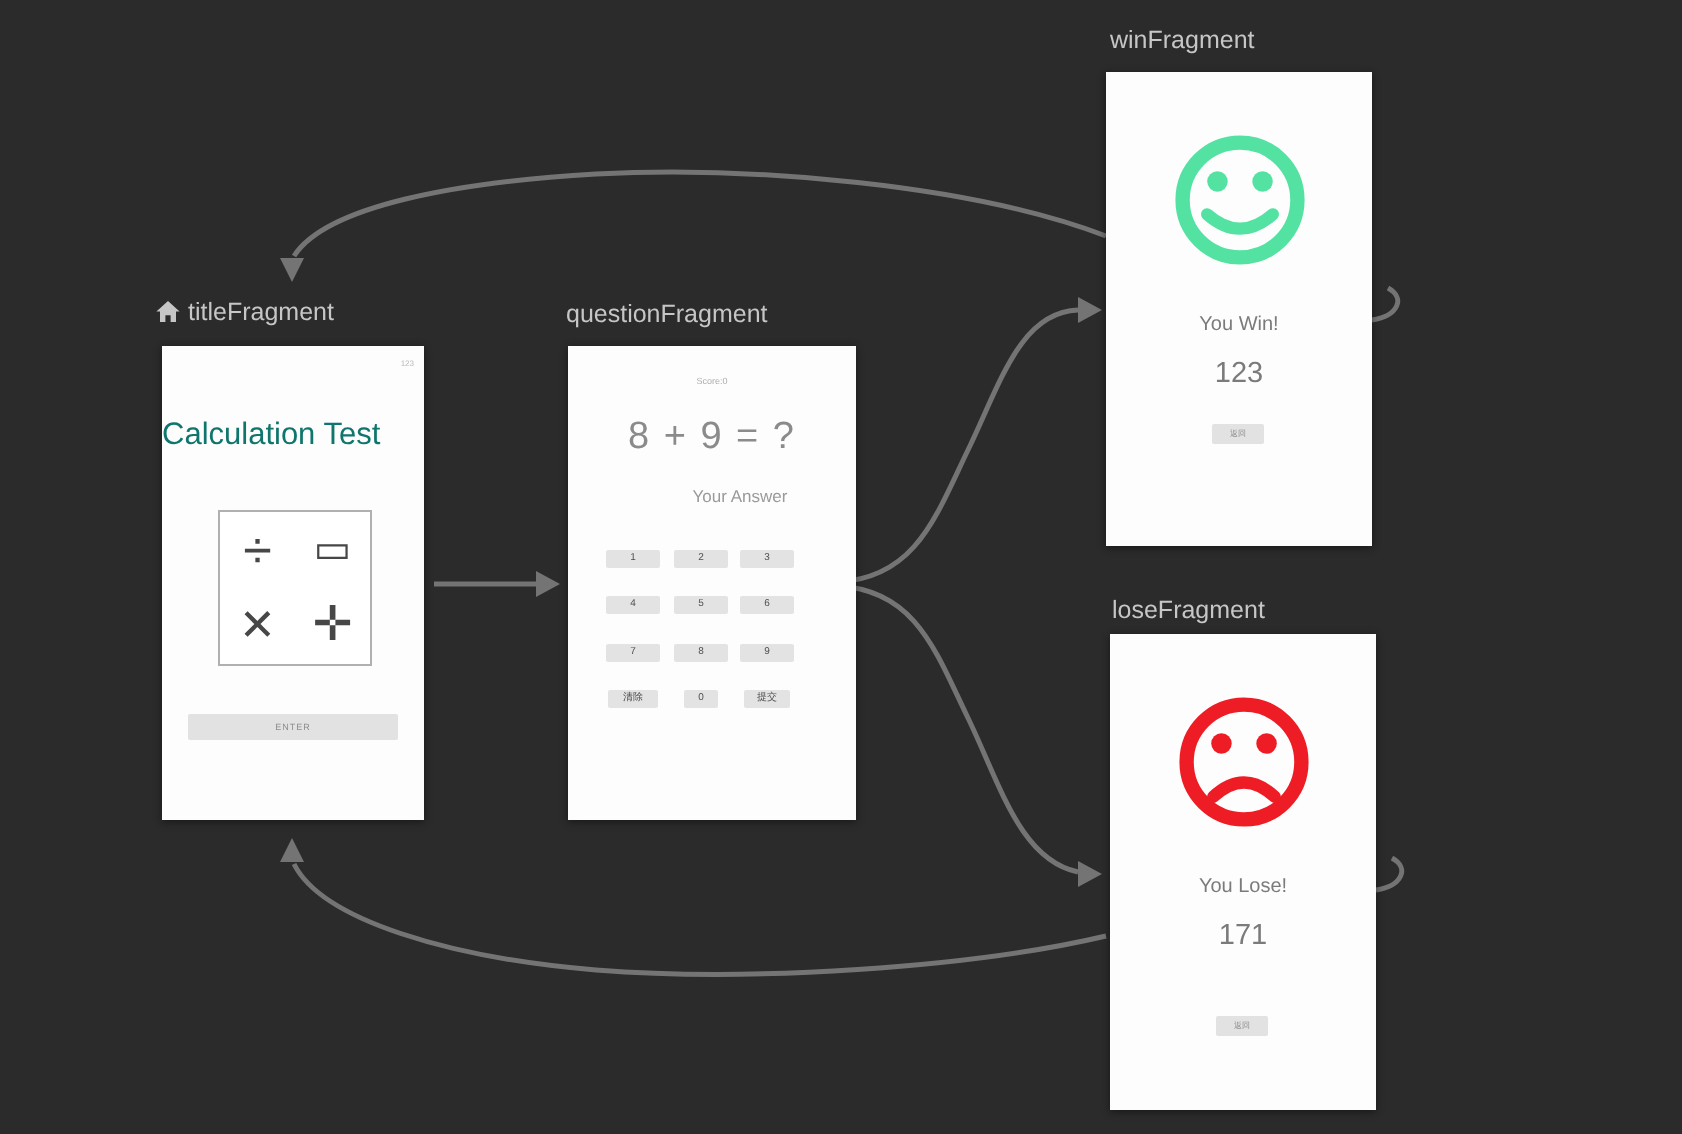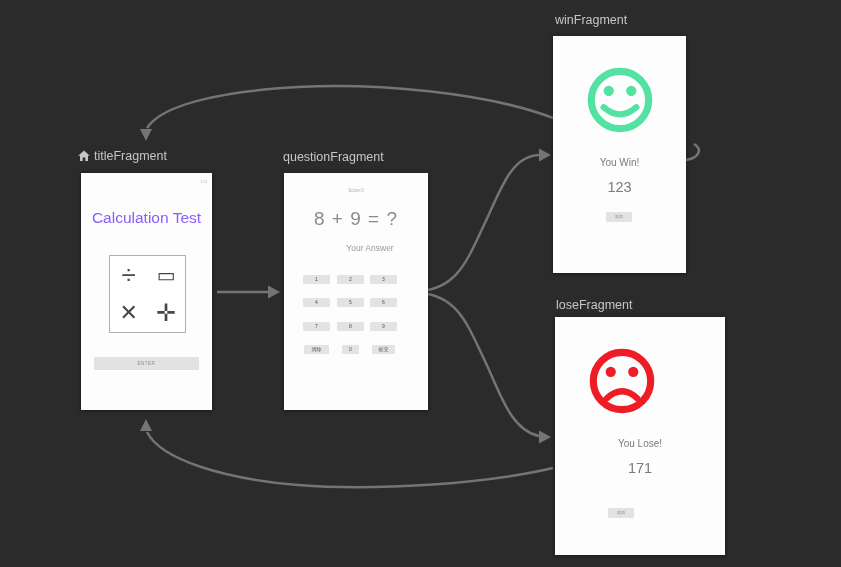--- a/index.html
+++ b/index.html
@@ -12,22 +12,22 @@
   .frag-label{
     position:absolute;display:flex;align-items:center;gap:4px;
     color:#c6c6c6;font-size:12.5px;line-height:14px;white-space:nowrap;
   }
   .card{
     position:absolute;background:#fdfdfd;
     box-shadow:0 1px 4px rgba(0,0,0,.45);
   }
   
   .corner-text{position:absolute;top:6px;right:5px;font-size:4px;color:#b9b9b9;}
-  .app-title{position:absolute;top:36px;left:0;right:0;text-align:center;
-    font-size:15.5px;color:#8b5cf6;}
+  .app-title{position:absolute;top:36px;left:0;right:0;
+    font-size:15.5px;color:#0f766e;}
   .sym-box{position:absolute;left:28px;top:82px;width:75px;height:76px;
     border:1px solid #b0b0b0;background:#fff;display:grid;
     grid-template-columns:1fr 1fr;grid-template-rows:1fr 1fr;place-items:center;
     color:#474747;}
   .sym-box span{line-height:1;}
   .sym-div{font-size:26px;}
   .sym-minus{font-size:20px;}
   .sym-mult{font-size:22px;}
   .sym-plus{font-size:24px;}
   .enter-btn{position:absolute;left:13px;top:184px;width:105px;height:13px;
@@ -133,21 +133,21 @@
       <path d="M24 47 Q40 61 56 47" fill="none" stroke-width="6" stroke-linecap="round" stroke="#53E2A2"></path>
     </svg>
     <div class="result-msg">You Win!</div>
     <div class="result-score">123</div>
     <div class="back-btn" style="top:176px;">返回</div>
   </div>
 
   <div class="frag-label" style="left:556px;top:298px;">
     <span>loseFragment</span>
   </div>
-  <div class="card" style="left:555px;top:317px;width:133px;height:238px;padding-left:37px;">
+  <div class="card" style="left:555px;top:317px;width:133px;height:238px;">
     <svg class="face" width="82" height="82" viewBox="0 0 80 80">
       <circle cx="40" cy="40" r="28" fill="none" stroke-width="7" stroke="#EE1C24"></circle>
       <circle cx="29" cy="31" r="5" fill="#EE1C24"></circle>
       <circle cx="51" cy="31" r="5" fill="#EE1C24"></circle>
       <path d="M25 57 Q40 43 55 57" fill="none" stroke-width="6" stroke-linecap="round" stroke="#EE1C24"></path>
     </svg>
     <div class="result-msg">You Lose!</div>
     <div class="result-score">171</div>
     <div class="back-btn" style="top:191px;">返回</div>
   </div>

